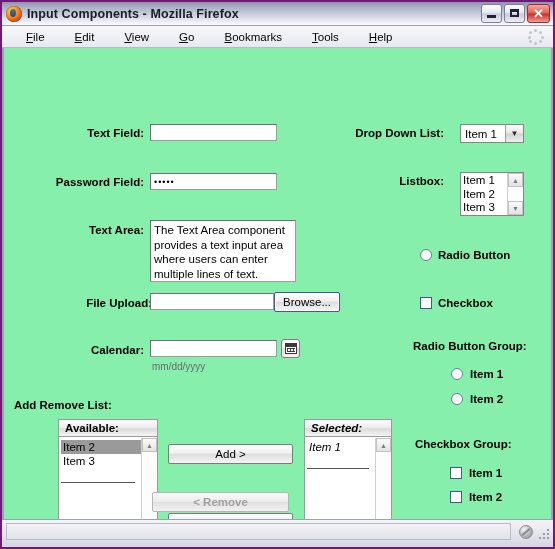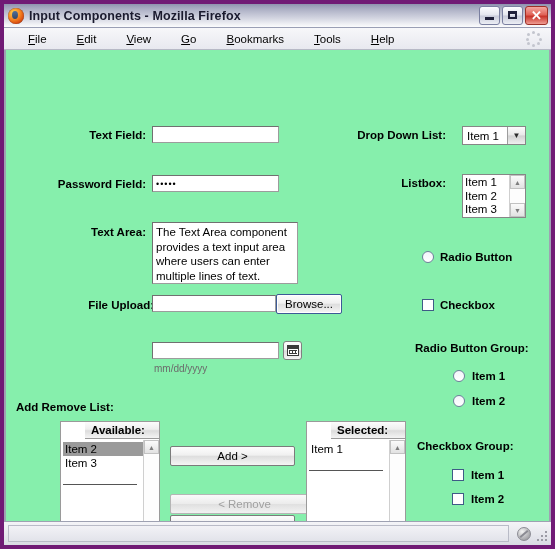--- a/index.html
+++ b/index.html
@@ -10,21 +10,21 @@
     width: 555px; height: 549px;
     font-family: "Liberation Sans", sans-serif;
     font-size: 11px;
     overflow: hidden;
   }
   .window {
     position: relative;
     width: 555px; height: 549px;
     box-sizing: border-box;
     background: #d6d8e4;
-    border: 4px solid #701a75;
+    border: 2px solid #701a75;
     overflow: hidden;
   }
   
   .titlebar {
     position: relative;
     height: 24px;
     background: linear-gradient(to bottom, #8e93ae 0%, #9fa3bb 12%, #b4b7ca 30%, #d3d5e1 62%, #f0f1f5 88%, #fbfbfd 100%);
     border-bottom: 1px solid #9a9fb5;
     display: flex;
     align-items: center;
@@ -265,21 +265,20 @@
     font-weight: bold;
     color: #000;
     white-space: nowrap;
   }
   
   .panel {
     position: absolute;
     box-sizing: border-box;
     border: 1px solid #9a9a9a;
     background: #fff;
-    padding-left: 24px;
   }
   .panel .hdr {
     height: 17px;
     background: linear-gradient(to bottom, #fcfcfc 0%, #eeeeee 45%, #dcdcdc 55%, #f4f4f4 100%);
     border-bottom: 1px solid #9a9a9a;
     font-size: 11.5px;
     font-weight: bold;
     color: #000;
     padding-left: 6px;
     line-height: 17px;
@@ -435,20 +434,21 @@
     <div class="lbl r" style="left:0px;top:128px;width:140px;">Password Field:</div>
     <div class="fakeinput" style="left:146px;top:125px;width:127px;letter-spacing:1px;font-size:9px;line-height:15px;">•••••</div>
 
     <div class="lbl r" style="left:20px;top:176px;width:120px;">Text Area:</div>
     <textarea class="ta" style="left: 146px; top: 172px; width: 146px; height: 62px;">The Text Area component provides a text input area where users can enter multiple lines of text.</textarea>
 
     <div class="lbl r" style="left:28px;top:249px;width:120px;">File Upload:</div>
     <input class="txt" style="left: 146px; top: 245px; width: 124px;" type="text" value="">
     <div class="btn focus" style="left:270px;top:244px;width:66px;">Browse...</div>
 
+    <div class="lbl r" style="left:20px;top:296px;width:120px;">Calendar:</div>
     <input class="txt" style="left: 146px; top: 292px; width: 127px;" type="text" value="">
     <div class="calbtn" style="left:277px;top:291px;">
       <div class="calglyph"></div>
     </div>
     <div class="hint" style="left:148px;top:313px;">mm/dd/yyyy</div>
 
     <div class="lbl r" style="left:320px;top:79px;width:120px;">Drop Down List:</div>
     <div class="ddl" style="left:456px;top:76px;width:64px;">
       <div class="val">Item 1</div>
       <div class="arrow">▼</div>
@@ -498,24 +498,24 @@
         </div>
         <div class="sbar">
           <div class="ar">▲</div>
           <div class="track"></div>
 
         </div>
       </div>
     </div>
 
     <div class="btn" style="left:164px;top:396px;width:125px;">Add &gt;</div>
-    <div class="btn disabled" style="left:164px;top:444px;width:149px;">&lt; Remove</div>
+    <div class="btn disabled" style="left:148px;top:444px;width:137px;font-weight:bold;">&lt; Remove</div>
     <div class="btn" style="left:164px;top:465px;width:125px;">&lt;&lt; Remove All</div>
 
-    <div class="panel" style="left:300px;top:371px;width:100px;height:131px;">
+    <div class="panel" style="left:300px;top:371px;width:88px;height:131px;font-style:italic;">
       <div class="hdr">Selected:</div>
       <div class="body">
         <div class="plist">
           <div class="row">Item 1</div>
           <div class="rule" style="top:30px;"></div>
         </div>
         <div class="sbar">
           <div class="ar">▲</div>
           <div class="track"></div>
 

